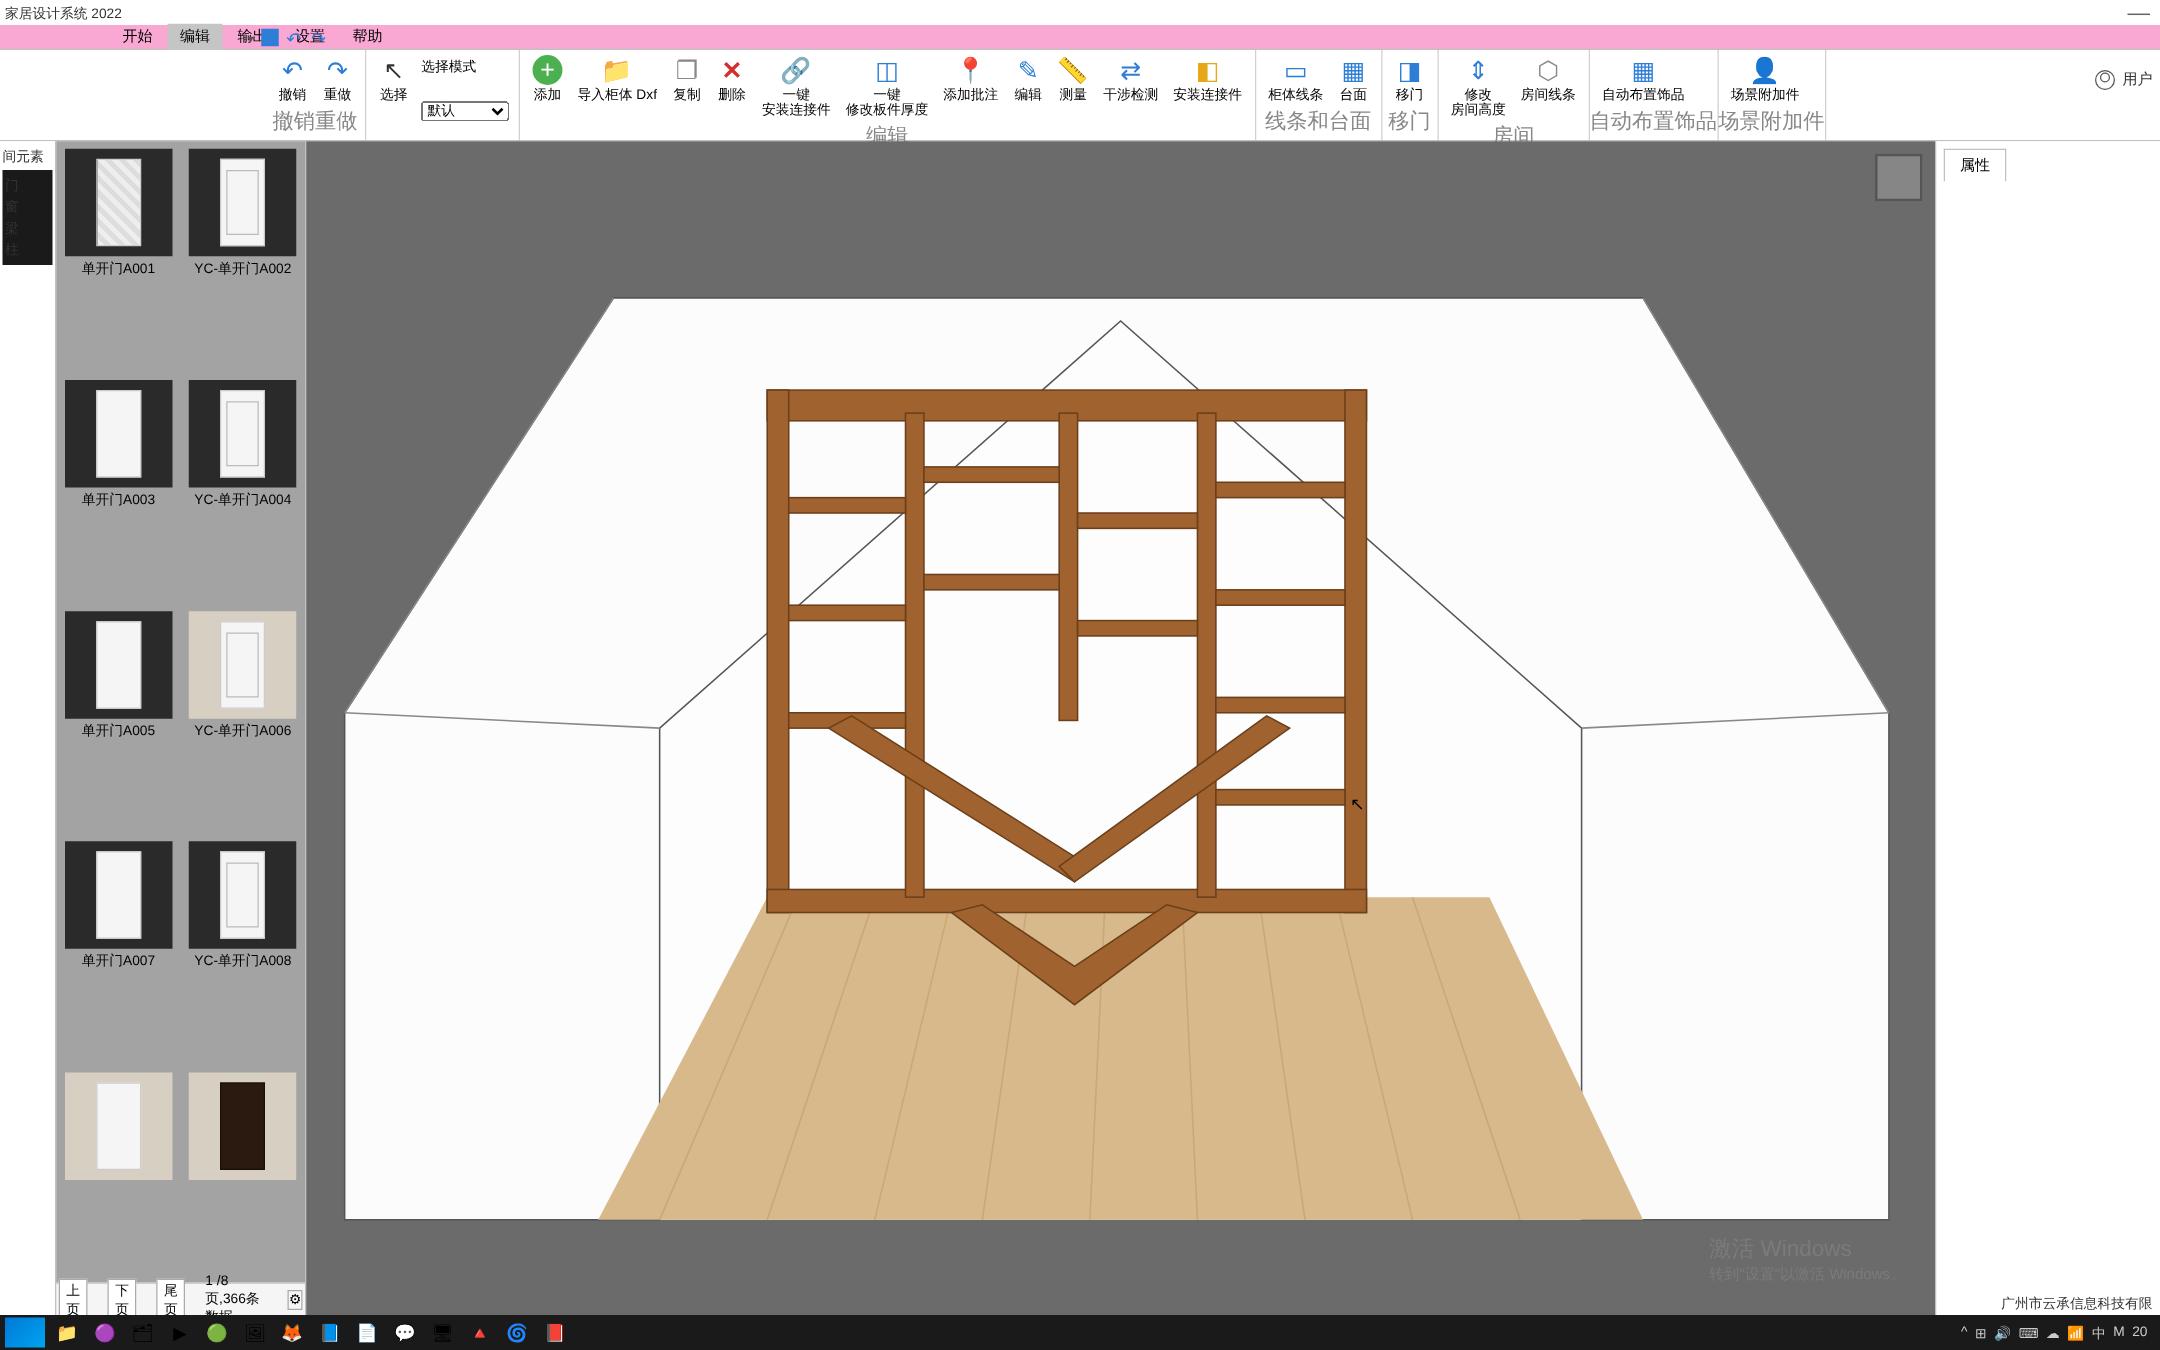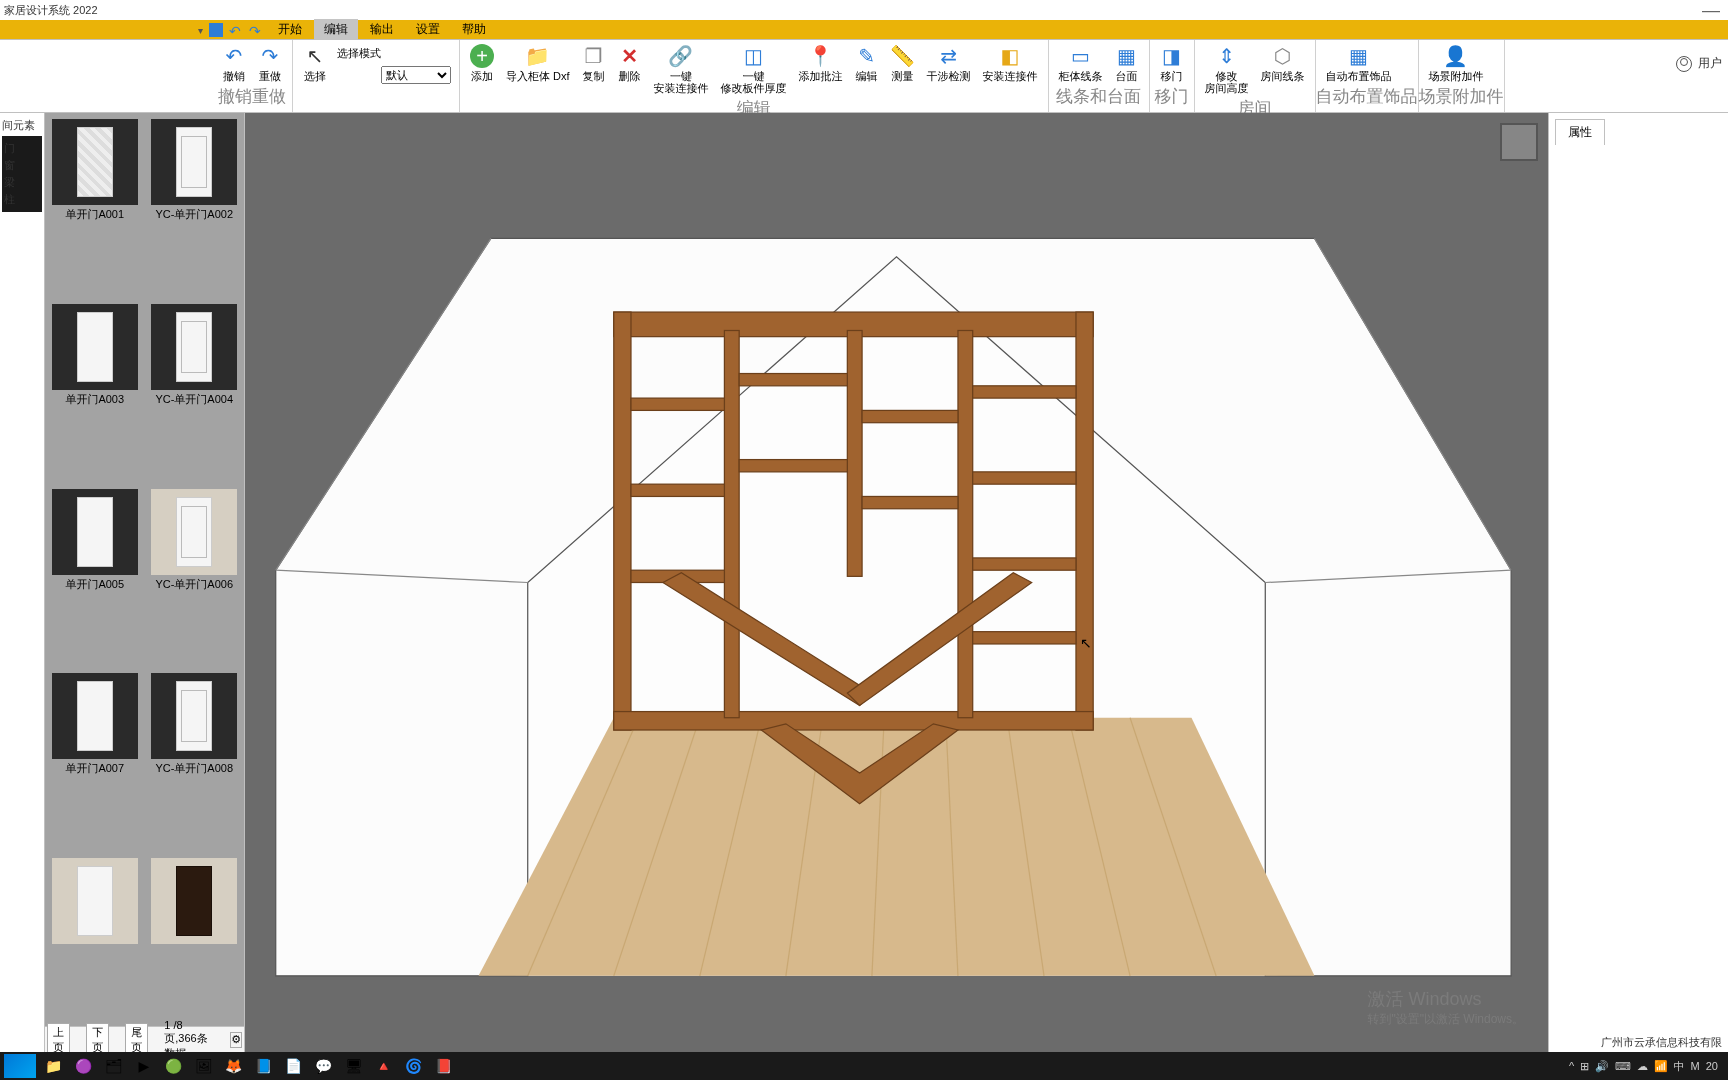--- a/index.html
+++ b/index.html
@@ -3,21 +3,21 @@
 <meta charset="utf-8">
 <style>
 * { margin: 0; padding: 0; box-sizing: border-box; font-family: "Microsoft YaHei", sans-serif; }
 body { width: 1728px; height: 1080px; overflow: hidden; background: #fff; font-size: 12px; }
 
 
 .titlebar { height: 20px; background: #fff; display: flex; align-items: center; padding-left: 4px; color: #333; font-size: 11px; }
 .titlebar .right { margin-left: auto; margin-right: 8px; font-size: 18px; color: #666; }
 
 
-.menubar { height: 20px; background: #eab308; border-bottom: 1px solid #c0c0c0; display: flex; align-items: center; padding-left: 180px; font-size: 12px; }
+.menubar { height: 20px; background: #f9a8d4; border-bottom: 1px solid #c0c0c0; display: flex; align-items: center; font-size: 12px; }
 .menus { display: flex; gap: 2px; }
 .menus div { padding: 2px 10px; cursor: pointer; }
 .menus .active { background: #c5c5c5; }
 
 .topband { position: relative; }
 .qat-row { position: absolute; left: 198px; top: 0; height: 20px; display: flex; align-items: center; gap: 6px; }
 .qat-row .ico { width: 14px; height: 14px; }
 .save-ico { background: #2e7dd7; }
 .undo-ico::before { content: "↶"; color: #2e7dd7; font-size: 14px; }
 .redo-ico::before { content: "↷"; color: #2e7dd7; font-size: 14px; }
@@ -28,21 +28,21 @@
 .user-ico::after { content: ""; position: absolute; width: 6px; height: 6px; border: 1.5px solid #555; border-radius: 50%; top: 1px; left: 3px; }
 
 
 .ribbon { height: 73px; background: #fff; border-bottom: 1px solid #c0c0c0; display: flex; padding-left: 212px; }
 .ribbon-group { display: flex; flex-direction: column; border-right: 1px solid #d0d0d0; }
 .ribbon-btns { display: flex; padding: 2px 4px 0; }
 .ribbon-btn { display: flex; flex-direction: column; align-items: center; padding: 2px 6px; cursor: pointer; min-width: 36px; }
 .ribbon-btn .ico { width: 24px; height: 24px; margin-bottom: 2px; display: flex; align-items: center; justify-content: center; font-size: 20px; }
 .ribbon-btn .lbl { font-size: 11px; text-align: center; line-height: 1.1; white-space: pre; }
 .ribbon-group-lbl { text-align: center; font-size: 17px; color: #888; padding: 1px 0 2px; }
-.sel-mode { display: flex; flex-direction: row; padding: 4px 4px 0; font-size: 11px; }
+.sel-mode { display: flex; flex-direction: column; padding: 4px 4px 0; font-size: 11px; }
 .sel-mode select { font-size: 11px; width: 70px; margin-top: 20px; }
 
 .ico-undo { color: #2e7dd7; }
 .ico-redo { color: #2e7dd7; }
 .ico-arrow { color: #333; }
 .ico-plus { background: #4caf50; border-radius: 50%; color: #fff; width: 20px; height: 20px; line-height: 20px; }
 .ico-import { color: #e6a817; }
 .ico-copy { color: #888; }
 .ico-del { color: #d32f2f; font-weight: bold; }
 .ico-link { color: #e6a817; }

